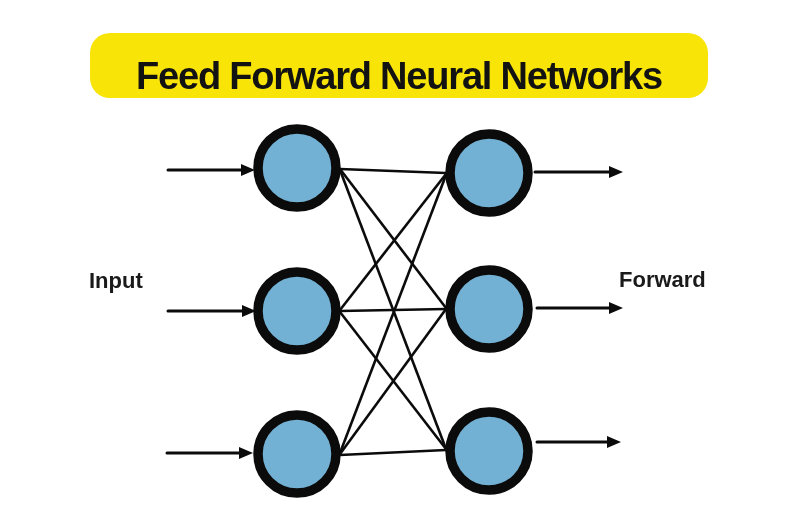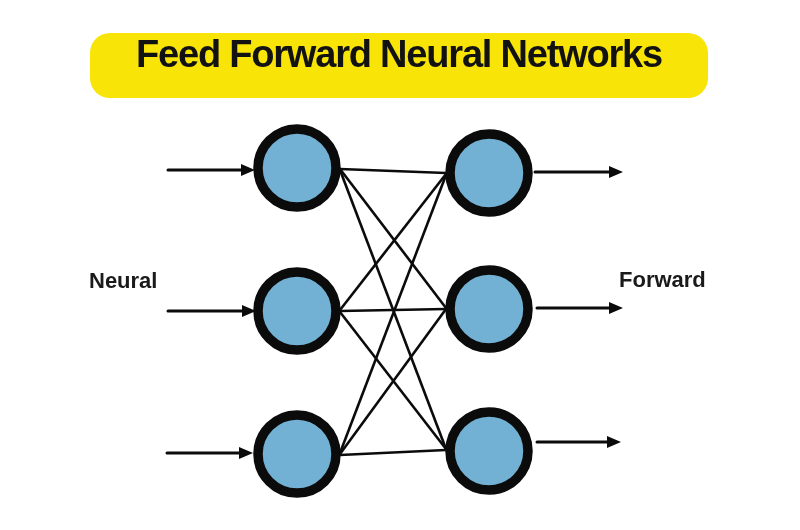--- a/index.html
+++ b/index.html
@@ -19,21 +19,21 @@
   }
   .title-banner {
     position: absolute;
     left: 90px;
     top: 33px;
     width: 618px;
     height: 65px;
     background: #F8E406;
     border-radius: 20px;
     display: flex;
-    align-items: flex-start;
+    align-items: flex-end;
     justify-content: center;
   }
   .title-text {
     font-size: 38px;
     font-weight: 700;
     letter-spacing: -1.2px;
     color: #121212;
     white-space: nowrap;
   }
   .side-label {
@@ -52,21 +52,21 @@
 </style>
 </head>
 <body>
 
 <div class="stage">
 
   <div class="title-banner">
     <span class="title-text">Feed Forward Neural Networks</span>
   </div>
 
-  <div class="side-label input-label">Neural</div>
+  <div class="side-label input-label">Input</div>
   <div class="side-label output-label">Forward</div>
 
   <svg class="net-svg" width="800" height="530" viewBox="0 0 800 530">
 
     <g fill="none" stroke="#0B0B0B">
 
       <g stroke-width="2.6">
         <line x1="340" y1="169" x2="446" y2="173"></line>
         <line x1="340" y1="169" x2="446" y2="308"></line>
         <line x1="340" y1="170" x2="446" y2="449"></line>

